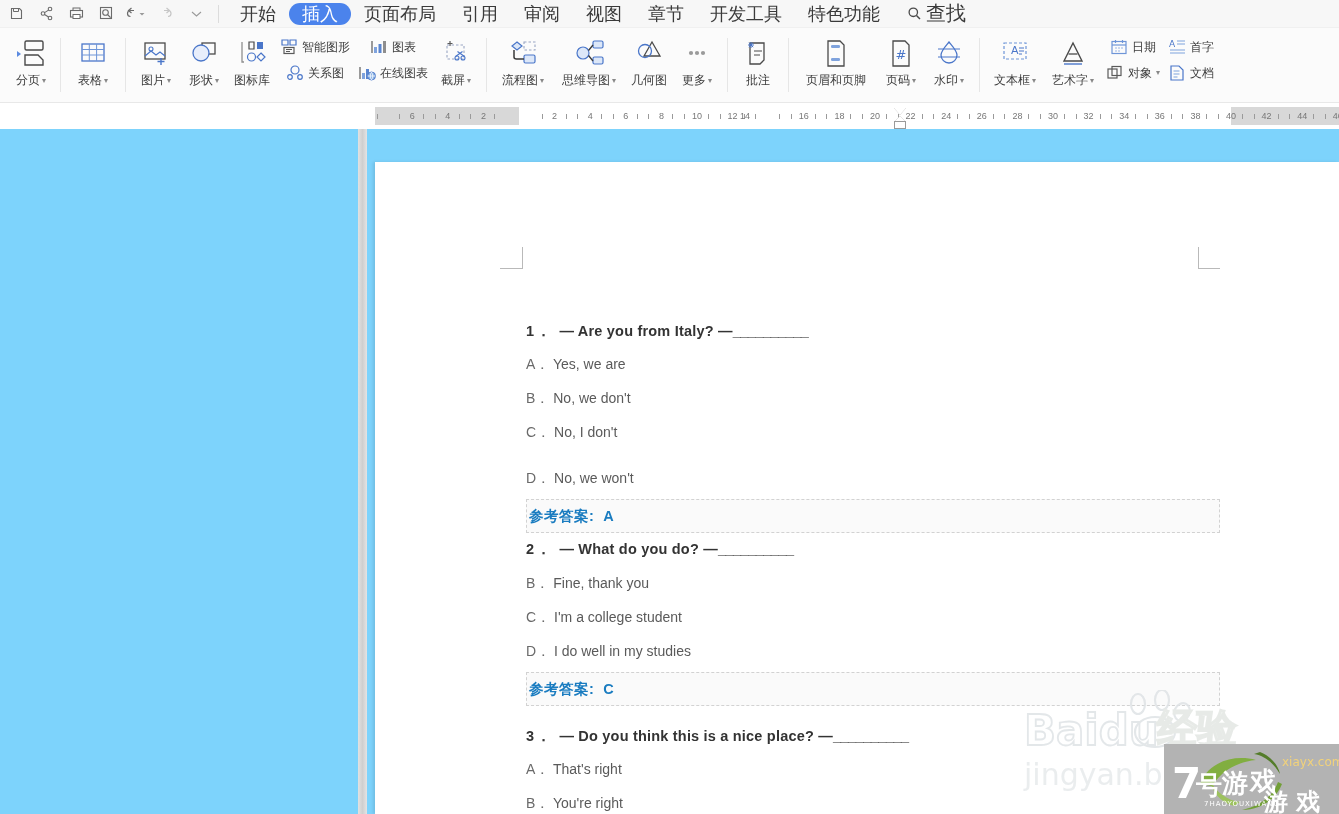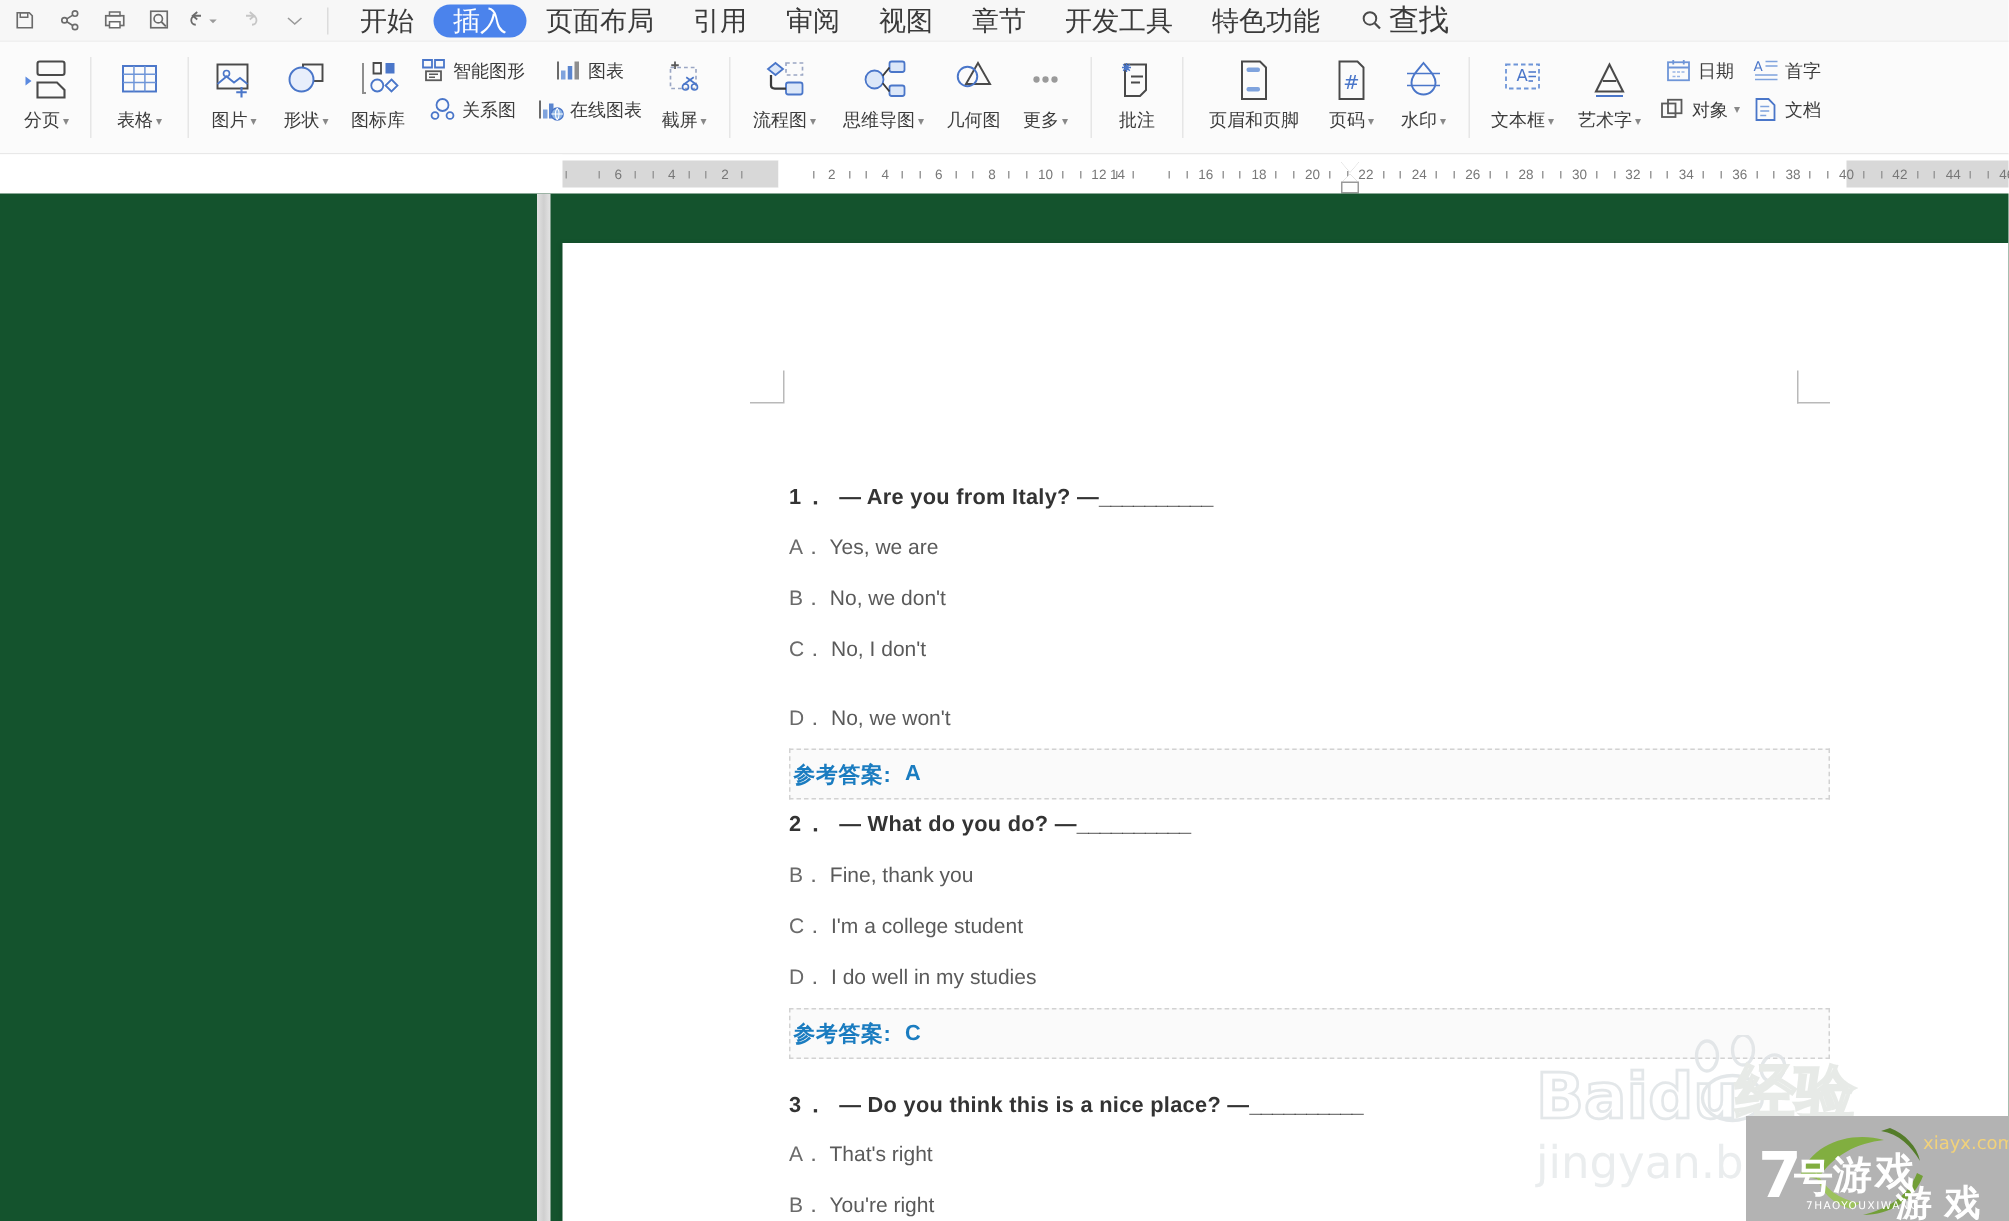--- a/index.html
+++ b/index.html
@@ -120,21 +120,21 @@
     width: 0; height: 0;
     border-left: 6px solid transparent; border-right: 6px solid transparent;
     border-bottom: 6px solid #ffffff;
     filter: drop-shadow(0 0 0.5px #999);
   }
 
   
   .workspace {
     position: absolute; top: 129px; left: 0;
     width: 1339px; height: 685px;
-    background: #14532d;
+    background: #7dd3fc;
     overflow: hidden;
   }
   .page {
     position: absolute; left: 375px; top: 33px;
     width: 964px; height: 652px;
     background: #ffffff;
     box-shadow: -2px 0 3px rgba(0,0,0,0.10);
   }
   .vscroll {
     position: absolute; left: 358px; top: 0;

